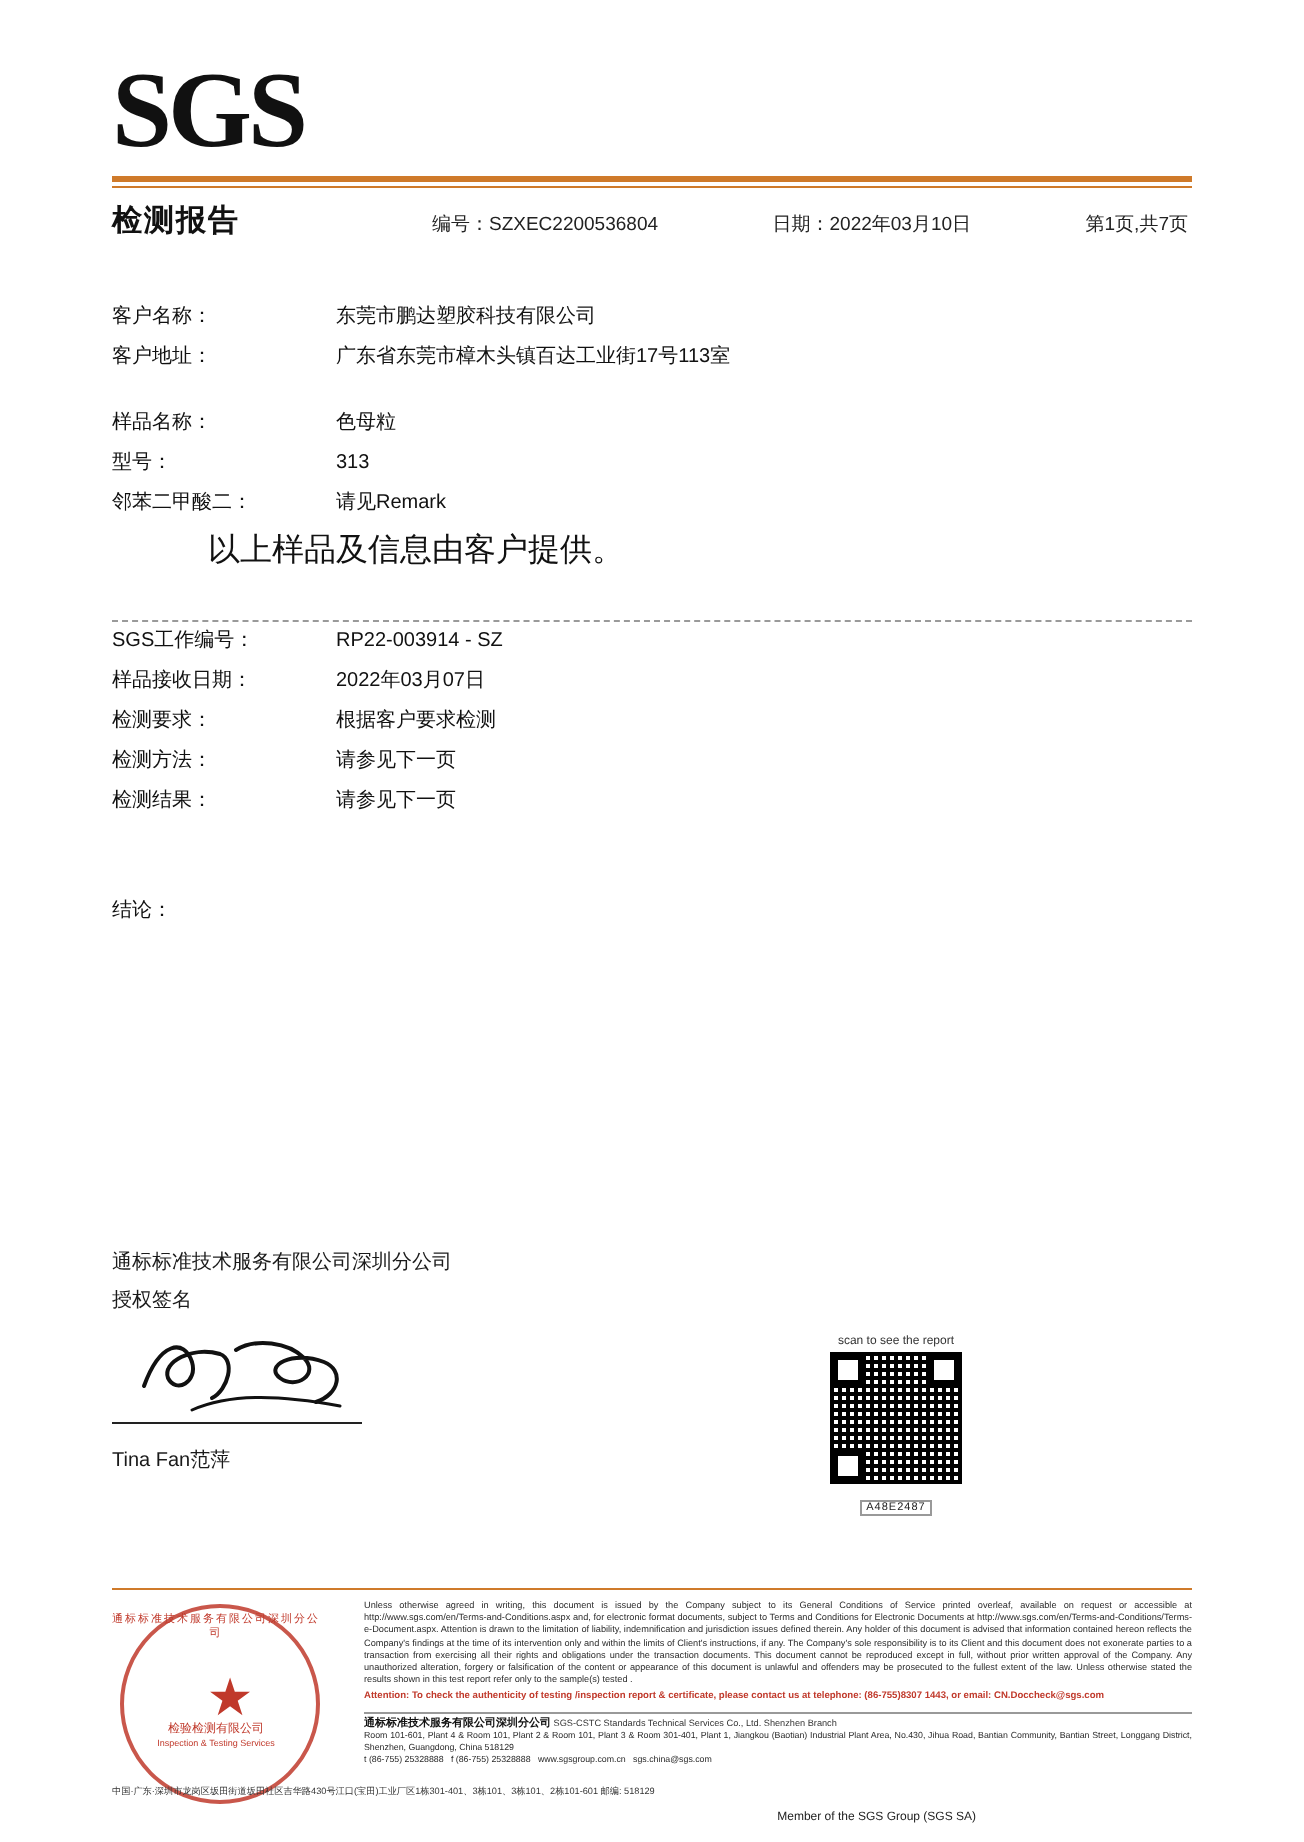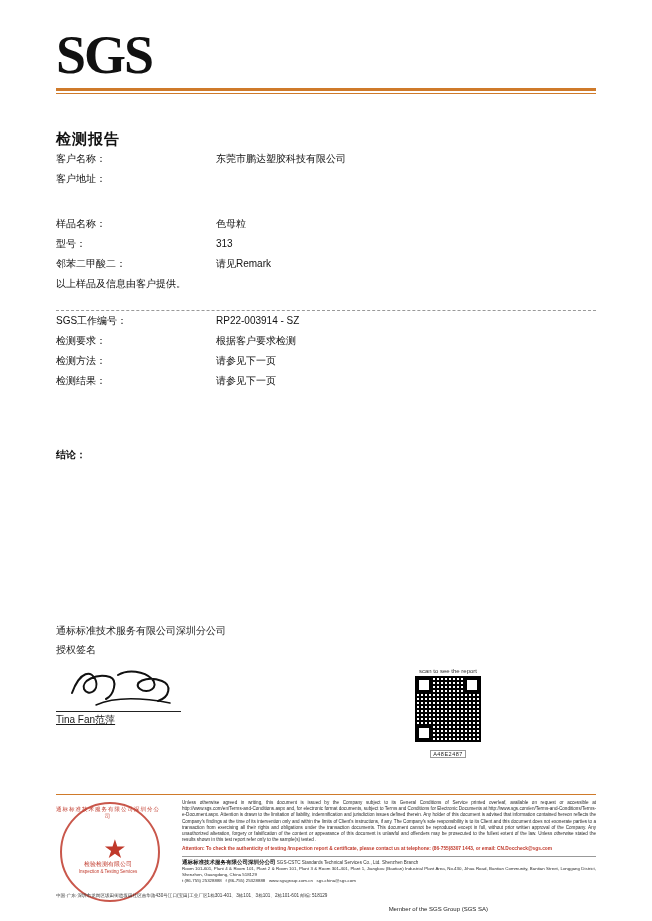--- a/index.html
+++ b/index.html
@@ -49,21 +49,21 @@
     margin-top: 2px;
     height: 1px;
     background: #cf7a2a;
     width: 540px;
   }
 
   
   .title-row {
     position: absolute;
     left: 56px;
-    top: 130px;
+    top: 101px;
     width: 540px;
     display: flex;
     align-items: baseline;
   }
   .doc-title {
     font-size: 15px;
     font-weight: bold;
     letter-spacing: 1px;
     color: #111;
     width: 160px;
@@ -80,62 +80,61 @@
 
   
   .fields {
     position: absolute;
     left: 56px;
     width: 540px;
     font-size: 10px;
     color: #1a1a1a;
   }
   .block-customer { top: 152px; }
-  .block-sample   { top: 217px; }
+  .block-sample   { top: 205px; }
   .block-work     { top: 314px; }
 
   .field-row {
     display: flex;
     margin-bottom: 6px;
     line-height: 14px;
-    gap: 48px;
   }
   .field-label {
     width: 112px;
     flex: 0 0 112px;
     color: #111;
   }
   .field-value {
     flex: 1;
     color: #111;
   }
 
   .note-line {
     margin-top: 3px;
-    font-size: 10px;
+    font-size: 16px;
     color: #111;
+    margin-left: 48px;
   }
 
   .dashed-sep {
     position: absolute;
     left: 56px;
     width: 540px;
     border-top: 1px dashed #9a9a9a;
   }
   .sep-1 { top: 310px; }
 
   
   .conclusion {
     position: absolute;
     left: 56px;
     top: 448px;
     width: 540px;
     display: flex;
     font-size: 10px;
-    font-weight: bold;
   }
   .conclusion .field-label { width: 112px; flex: 0 0 112px; }
   .conclusion-text {
     flex: 1;
     line-height: 15px;
     text-align: justify;
   }
 
   
   .sig-block {
@@ -151,21 +150,21 @@
     width: 120px;
     height: 46px;
     margin: 6px 0 0 10px;
     position: relative;
   }
   .sig-underline {
     width: 125px;
     border-bottom: 1px solid #222;
     margin-top: 2px;
   }
-  .sig-name { margin-top: 1px; text-decoration: underline; }
+  .sig-name { margin-top: 11px; }
   .sig-role { margin-top: 4px; }
 
   
   .qr-area {
     position: absolute;
     right: 56px;
     top: 668px;
     width: 80px;
     text-align: center;
   }
@@ -329,29 +328,35 @@
 <div class="page">
 
   <div class="logo-block">
     <div class="sgs-logo">SGS</div>
     <div class="logo-rule"></div>
     <div class="logo-rule-thin"></div>
   </div>
 
   <div class="title-row">
     <div class="doc-title">检测报告</div>
+    <div class="title-meta">
+      <span><span>编号：</span><span>SZXEC2200536804</span></span>
+      <span><span>日期：</span><span>2022年03月10日</span></span>
+      <span>第1页,共7页</span>
+    </div>
   </div>
 
   <div class="fields block-customer">
     <div class="field-row">
       <div class="field-label">客户名称：</div>
       <div class="field-value">东莞市鹏达塑胶科技有限公司</div>
     </div>
     <div class="field-row">
       <div class="field-label">客户地址：</div>
+      <div class="field-value">广东省东莞市樟木头镇百达工业街17号113室</div>
     </div>
   </div>
 
   <div class="fields block-sample">
     <div class="field-row">
       <div class="field-label">样品名称：</div>
       <div class="field-value">色母粒</div>
     </div>
     <div class="field-row">
       <div class="field-label">型号：</div>
@@ -363,20 +368,24 @@
     </div>
     <div class="note-line">以上样品及信息由客户提供。</div>
   </div>
 
   <div class="dashed-sep sep-1"></div>
 
   <div class="fields block-work">
     <div class="field-row">
       <div class="field-label">SGS工作编号：</div>
       <div class="field-value">RP22-003914 - SZ</div>
+    </div>
+    <div class="field-row">
+      <div class="field-label">样品接收日期：</div>
+      <div class="field-value">2022年03月07日</div>
     </div>
     <div class="field-row">
       <div class="field-label">检测要求：</div>
       <div class="field-value">根据客户要求检测</div>
     </div>
     <div class="field-row">
       <div class="field-label">检测方法：</div>
       <div class="field-value">请参见下一页</div>
     </div>
     <div class="field-row">

